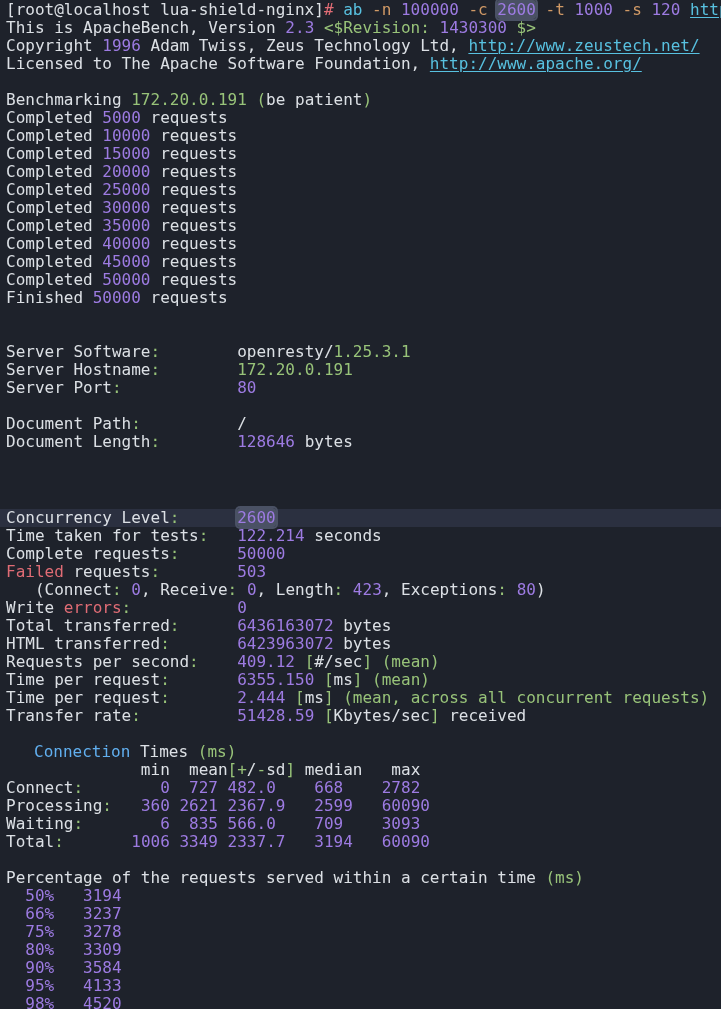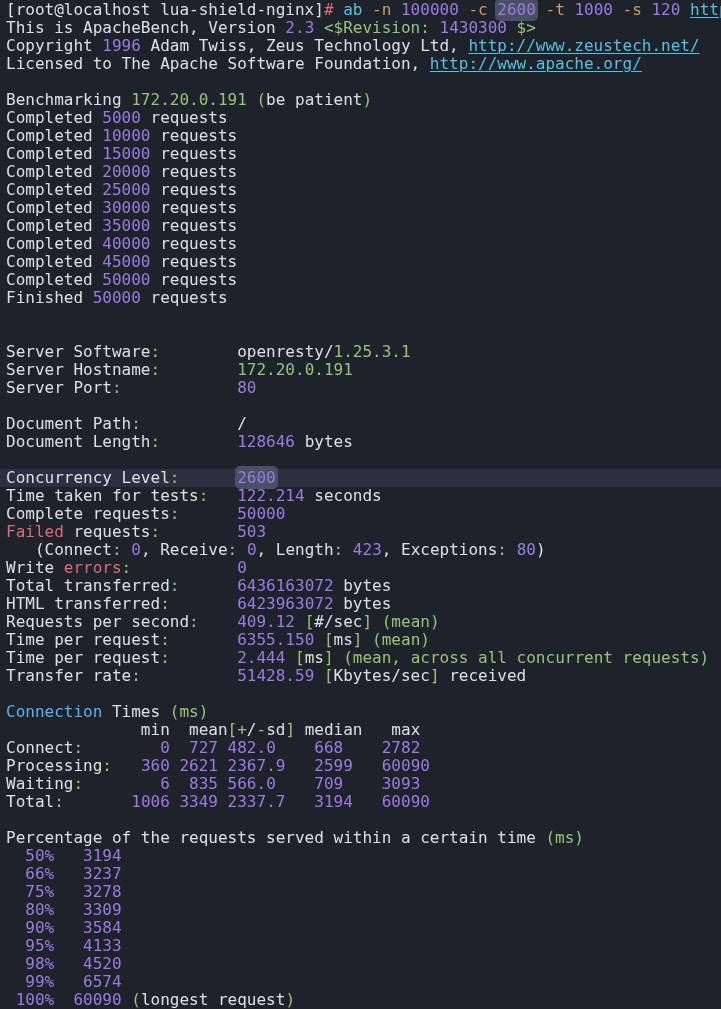--- a/index.html
+++ b/index.html
@@ -9,27 +9,27 @@
   }
   .terminal{
     width:721px;height:1009px;
     font-family:"DejaVu Sans Mono","Liberation Mono",monospace;
     font-size:16px;line-height:18px;
     padding-top:1px;
     box-sizing:border-box;
     white-space:pre;
   }
   .line{height:18px;padding-left:6px;white-space:pre;}
-  .line.hl{background:var(--c-hl,#2b3040);}
+  .line.hl{background:var(--c-hl,#2b3040);margin-top:40px;}
   .c-fg{color:var(--c-fg,#dce0e5);}
   .c-green{color:var(--c-green,#98c379);}
   .c-red{color:var(--c-red,#e06c75);}
   .c-purple{color:var(--c-purple,#9d7be2);}
   .c-cyan{color:var(--c-cyan,#58c1e0);}
-  .c-blue{color:var(--c-blue,#61afef);}
+  .c-blue{color:var(--c-blue,#61afef);margin-left:28px;}
   .c-orange{color:var(--c-orange,#d19a66);}
   .f-u{text-decoration:underline;text-underline-offset:2px;text-decoration-thickness:1px;}
   .f-ug{text-underline-offset:2px;text-decoration-thickness:1px;text-decoration-color:#9aa3ad;}
   .f-m{background:var(--c-match,#4a5164);border-radius:3px;box-shadow:0 0 0 2px var(--c-match,#4a5164);}
 </style>
 </head>
 <body>
 
 <div class="terminal" id="terminal"><div class="line"><span class="c-fg">[root@localhost lua-shield-nginx]</span><span class="c-red">#</span><span class="c-fg"> </span><span class="c-cyan">ab</span><span class="c-fg"> </span><span class="c-orange">-n</span><span class="c-fg"> </span><span class="c-purple">100000</span><span class="c-fg"> </span><span class="c-orange">-c</span><span class="c-fg"> </span><span class="c-purple f-m">2600</span><span class="c-fg"> </span><span class="c-orange">-t</span><span class="c-fg"> </span><span class="c-purple">1000</span><span class="c-fg"> </span><span class="c-orange">-s</span><span class="c-fg"> </span><span class="c-purple">120</span><span class="c-fg"> </span><span class="c-cyan f-u">http://172.20.0.191/</span></div><div class="line"><span class="c-fg">This is ApacheBench, Version </span><span class="c-purple">2.3</span><span class="c-fg"> </span><span class="c-green">&lt;$Revision:</span><span class="c-fg"> </span><span class="c-purple">1430300</span><span class="c-fg"> </span><span class="c-green">$&gt;</span></div><div class="line"><span class="c-fg">Copyright </span><span class="c-purple">1996</span><span class="c-fg"> Adam Twiss, Zeus Technology Ltd, </span><span class="c-cyan f-u">http://www.zeustech.net/</span></div><div class="line"><span class="c-fg">Licensed to The Apache Software Foundation, </span><span class="c-cyan f-u">http://www.apache.org/</span></div><div class="line">&nbsp;</div><div class="line"><span class="c-fg">Benchmarking </span><span class="c-green f-ug">172.20.0.191</span><span class="c-fg"> </span><span class="c-green">(</span><span class="c-fg">be patient</span><span class="c-green">)</span></div><div class="line"><span class="c-fg">Completed </span><span class="c-purple">5000</span><span class="c-fg"> requests</span></div><div class="line"><span class="c-fg">Completed </span><span class="c-purple">10000</span><span class="c-fg"> requests</span></div><div class="line"><span class="c-fg">Completed </span><span class="c-purple">15000</span><span class="c-fg"> requests</span></div><div class="line"><span class="c-fg">Completed </span><span class="c-purple">20000</span><span class="c-fg"> requests</span></div><div class="line"><span class="c-fg">Completed </span><span class="c-purple">25000</span><span class="c-fg"> requests</span></div><div class="line"><span class="c-fg">Completed </span><span class="c-purple">30000</span><span class="c-fg"> requests</span></div><div class="line"><span class="c-fg">Completed </span><span class="c-purple">35000</span><span class="c-fg"> requests</span></div><div class="line"><span class="c-fg">Completed </span><span class="c-purple">40000</span><span class="c-fg"> requests</span></div><div class="line"><span class="c-fg">Completed </span><span class="c-purple">45000</span><span class="c-fg"> requests</span></div><div class="line"><span class="c-fg">Completed </span><span class="c-purple">50000</span><span class="c-fg"> requests</span></div><div class="line"><span class="c-fg">Finished </span><span class="c-purple">50000</span><span class="c-fg"> requests</span></div><div class="line">&nbsp;</div><div class="line">&nbsp;</div><div class="line"><span class="c-fg">Server Software</span><span class="c-green">:</span><span class="c-fg">        openresty/</span><span class="c-green f-ug">1.25.3.1</span></div><div class="line"><span class="c-fg">Server Hostname</span><span class="c-green">:</span><span class="c-fg">        </span><span class="c-green f-ug">172.20.0.191</span></div><div class="line"><span class="c-fg">Server Port</span><span class="c-green">:</span><span class="c-fg">            </span><span class="c-purple">80</span></div><div class="line">&nbsp;</div><div class="line"><span class="c-fg">Document Path</span><span class="c-green">:</span><span class="c-fg">          /</span></div><div class="line"><span class="c-fg">Document Length</span><span class="c-green">:</span><span class="c-fg">        </span><span class="c-purple">128646</span><span class="c-fg"> bytes</span></div><div class="line">&nbsp;</div><div class="line hl"><span class="c-fg">Concurrency Level</span><span class="c-green">:</span><span class="c-fg">      </span><span class="c-purple f-m">2600</span></div><div class="line"><span class="c-fg">Time taken for tests</span><span class="c-green">:</span><span class="c-fg">   </span><span class="c-purple">122.214</span><span class="c-fg"> seconds</span></div><div class="line"><span class="c-fg">Complete requests</span><span class="c-green">:</span><span class="c-fg">      </span><span class="c-purple">50000</span></div><div class="line"><span class="c-red">Failed</span><span class="c-fg"> requests</span><span class="c-green">:</span><span class="c-fg">        </span><span class="c-purple">503</span></div><div class="line"><span class="c-fg">   (Connect</span><span class="c-green">:</span><span class="c-fg"> </span><span class="c-purple">0</span><span class="c-fg">, Receive</span><span class="c-green">:</span><span class="c-fg"> </span><span class="c-purple">0</span><span class="c-fg">, Length</span><span class="c-green">:</span><span class="c-fg"> </span><span class="c-purple">423</span><span class="c-fg">, Exceptions</span><span class="c-green">:</span><span class="c-fg"> </span><span class="c-purple">80</span><span class="c-fg">)</span></div><div class="line"><span class="c-fg">Write </span><span class="c-red">errors</span><span class="c-green">:</span><span class="c-fg">           </span><span class="c-purple">0</span></div><div class="line"><span class="c-fg">Total transferred</span><span class="c-green">:</span><span class="c-fg">      </span><span class="c-purple">6436163072</span><span class="c-fg"> bytes</span></div><div class="line"><span class="c-fg">HTML transferred</span><span class="c-green">:</span><span class="c-fg">       </span><span class="c-purple">6423963072</span><span class="c-fg"> bytes</span></div><div class="line"><span class="c-fg">Requests per second</span><span class="c-green">:</span><span class="c-fg">    </span><span class="c-purple">409.12</span><span class="c-fg"> </span><span class="c-green">[</span><span class="c-fg">#/sec</span><span class="c-green">]</span><span class="c-fg"> </span><span class="c-green">(mean)</span></div><div class="line"><span class="c-fg">Time per request</span><span class="c-green">:</span><span class="c-fg">       </span><span class="c-purple">6355.150</span><span class="c-fg"> </span><span class="c-green">[</span><span class="c-fg">ms</span><span class="c-green">]</span><span class="c-fg"> </span><span class="c-green">(mean)</span></div><div class="line"><span class="c-fg">Time per request</span><span class="c-green">:</span><span class="c-fg">       </span><span class="c-purple">2.444</span><span class="c-fg"> </span><span class="c-green">[</span><span class="c-fg">ms</span><span class="c-green">]</span><span class="c-fg"> </span><span class="c-green">(mean, across all concurrent requests)</span></div><div class="line"><span class="c-fg">Transfer rate</span><span class="c-green">:</span><span class="c-fg">          </span><span class="c-purple">51428.59</span><span class="c-fg"> </span><span class="c-green">[</span><span class="c-fg">Kbytes/sec</span><span class="c-green">]</span><span class="c-fg"> received</span></div><div class="line">&nbsp;</div><div class="line"><span class="c-blue">Connection</span><span class="c-fg"> Times </span><span class="c-green">(ms)</span></div><div class="line"><span class="c-fg">              min  mean</span><span class="c-green">[</span><span class="c-green">+</span><span class="c-fg">/</span><span class="c-green">-</span><span class="c-fg">sd</span><span class="c-green">]</span><span class="c-fg"> median   max</span></div><div class="line"><span class="c-fg">Connect</span><span class="c-green">:</span><span class="c-fg">        </span><span class="c-purple">0</span><span class="c-fg">  </span><span class="c-purple">727</span><span class="c-fg"> </span><span class="c-purple">482.0</span><span class="c-fg">    </span><span class="c-purple">668</span><span class="c-fg">    </span><span class="c-purple">2782</span></div><div class="line"><span class="c-fg">Processing</span><span class="c-green">:</span><span class="c-fg">   </span><span class="c-purple">360</span><span class="c-fg"> </span><span class="c-purple">2621</span><span class="c-fg"> </span><span class="c-purple">2367.9</span><span class="c-fg">   </span><span class="c-purple">2599</span><span class="c-fg">   </span><span class="c-purple">60090</span></div><div class="line"><span class="c-fg">Waiting</span><span class="c-green">:</span><span class="c-fg">        </span><span class="c-purple">6</span><span class="c-fg">  </span><span class="c-purple">835</span><span class="c-fg"> </span><span class="c-purple">566.0</span><span class="c-fg">    </span><span class="c-purple">709</span><span class="c-fg">    </span><span class="c-purple">3093</span></div><div class="line"><span class="c-fg">Total</span><span class="c-green">:</span><span class="c-fg">       </span><span class="c-purple">1006</span><span class="c-fg"> </span><span class="c-purple">3349</span><span class="c-fg"> </span><span class="c-purple">2337.7</span><span class="c-fg">   </span><span class="c-purple">3194</span><span class="c-fg">   </span><span class="c-purple">60090</span></div><div class="line">&nbsp;</div><div class="line"><span class="c-fg">Percentage of the requests served within a certain time </span><span class="c-green">(ms)</span></div><div class="line"><span class="c-fg">  </span><span class="c-purple">50%</span><span class="c-fg">   </span><span class="c-purple">3194</span></div><div class="line"><span class="c-fg">  </span><span class="c-purple">66%</span><span class="c-fg">   </span><span class="c-purple">3237</span></div><div class="line"><span class="c-fg">  </span><span class="c-purple">75%</span><span class="c-fg">   </span><span class="c-purple">3278</span></div><div class="line"><span class="c-fg">  </span><span class="c-purple">80%</span><span class="c-fg">   </span><span class="c-purple">3309</span></div><div class="line"><span class="c-fg">  </span><span class="c-purple">90%</span><span class="c-fg">   </span><span class="c-purple">3584</span></div><div class="line"><span class="c-fg">  </span><span class="c-purple">95%</span><span class="c-fg">   </span><span class="c-purple">4133</span></div><div class="line"><span class="c-fg">  </span><span class="c-purple">98%</span><span class="c-fg">   </span><span class="c-purple">4520</span></div><div class="line"><span class="c-fg">  </span><span class="c-purple">99%</span><span class="c-fg">   </span><span class="c-purple">6574</span></div><div class="line"><span class="c-fg"> </span><span class="c-purple">100%</span><span class="c-fg">  </span><span class="c-purple">60090</span><span class="c-fg"> </span><span class="c-green">(</span><span class="c-fg">longest request</span><span class="c-green">)</span></div></div>
 

